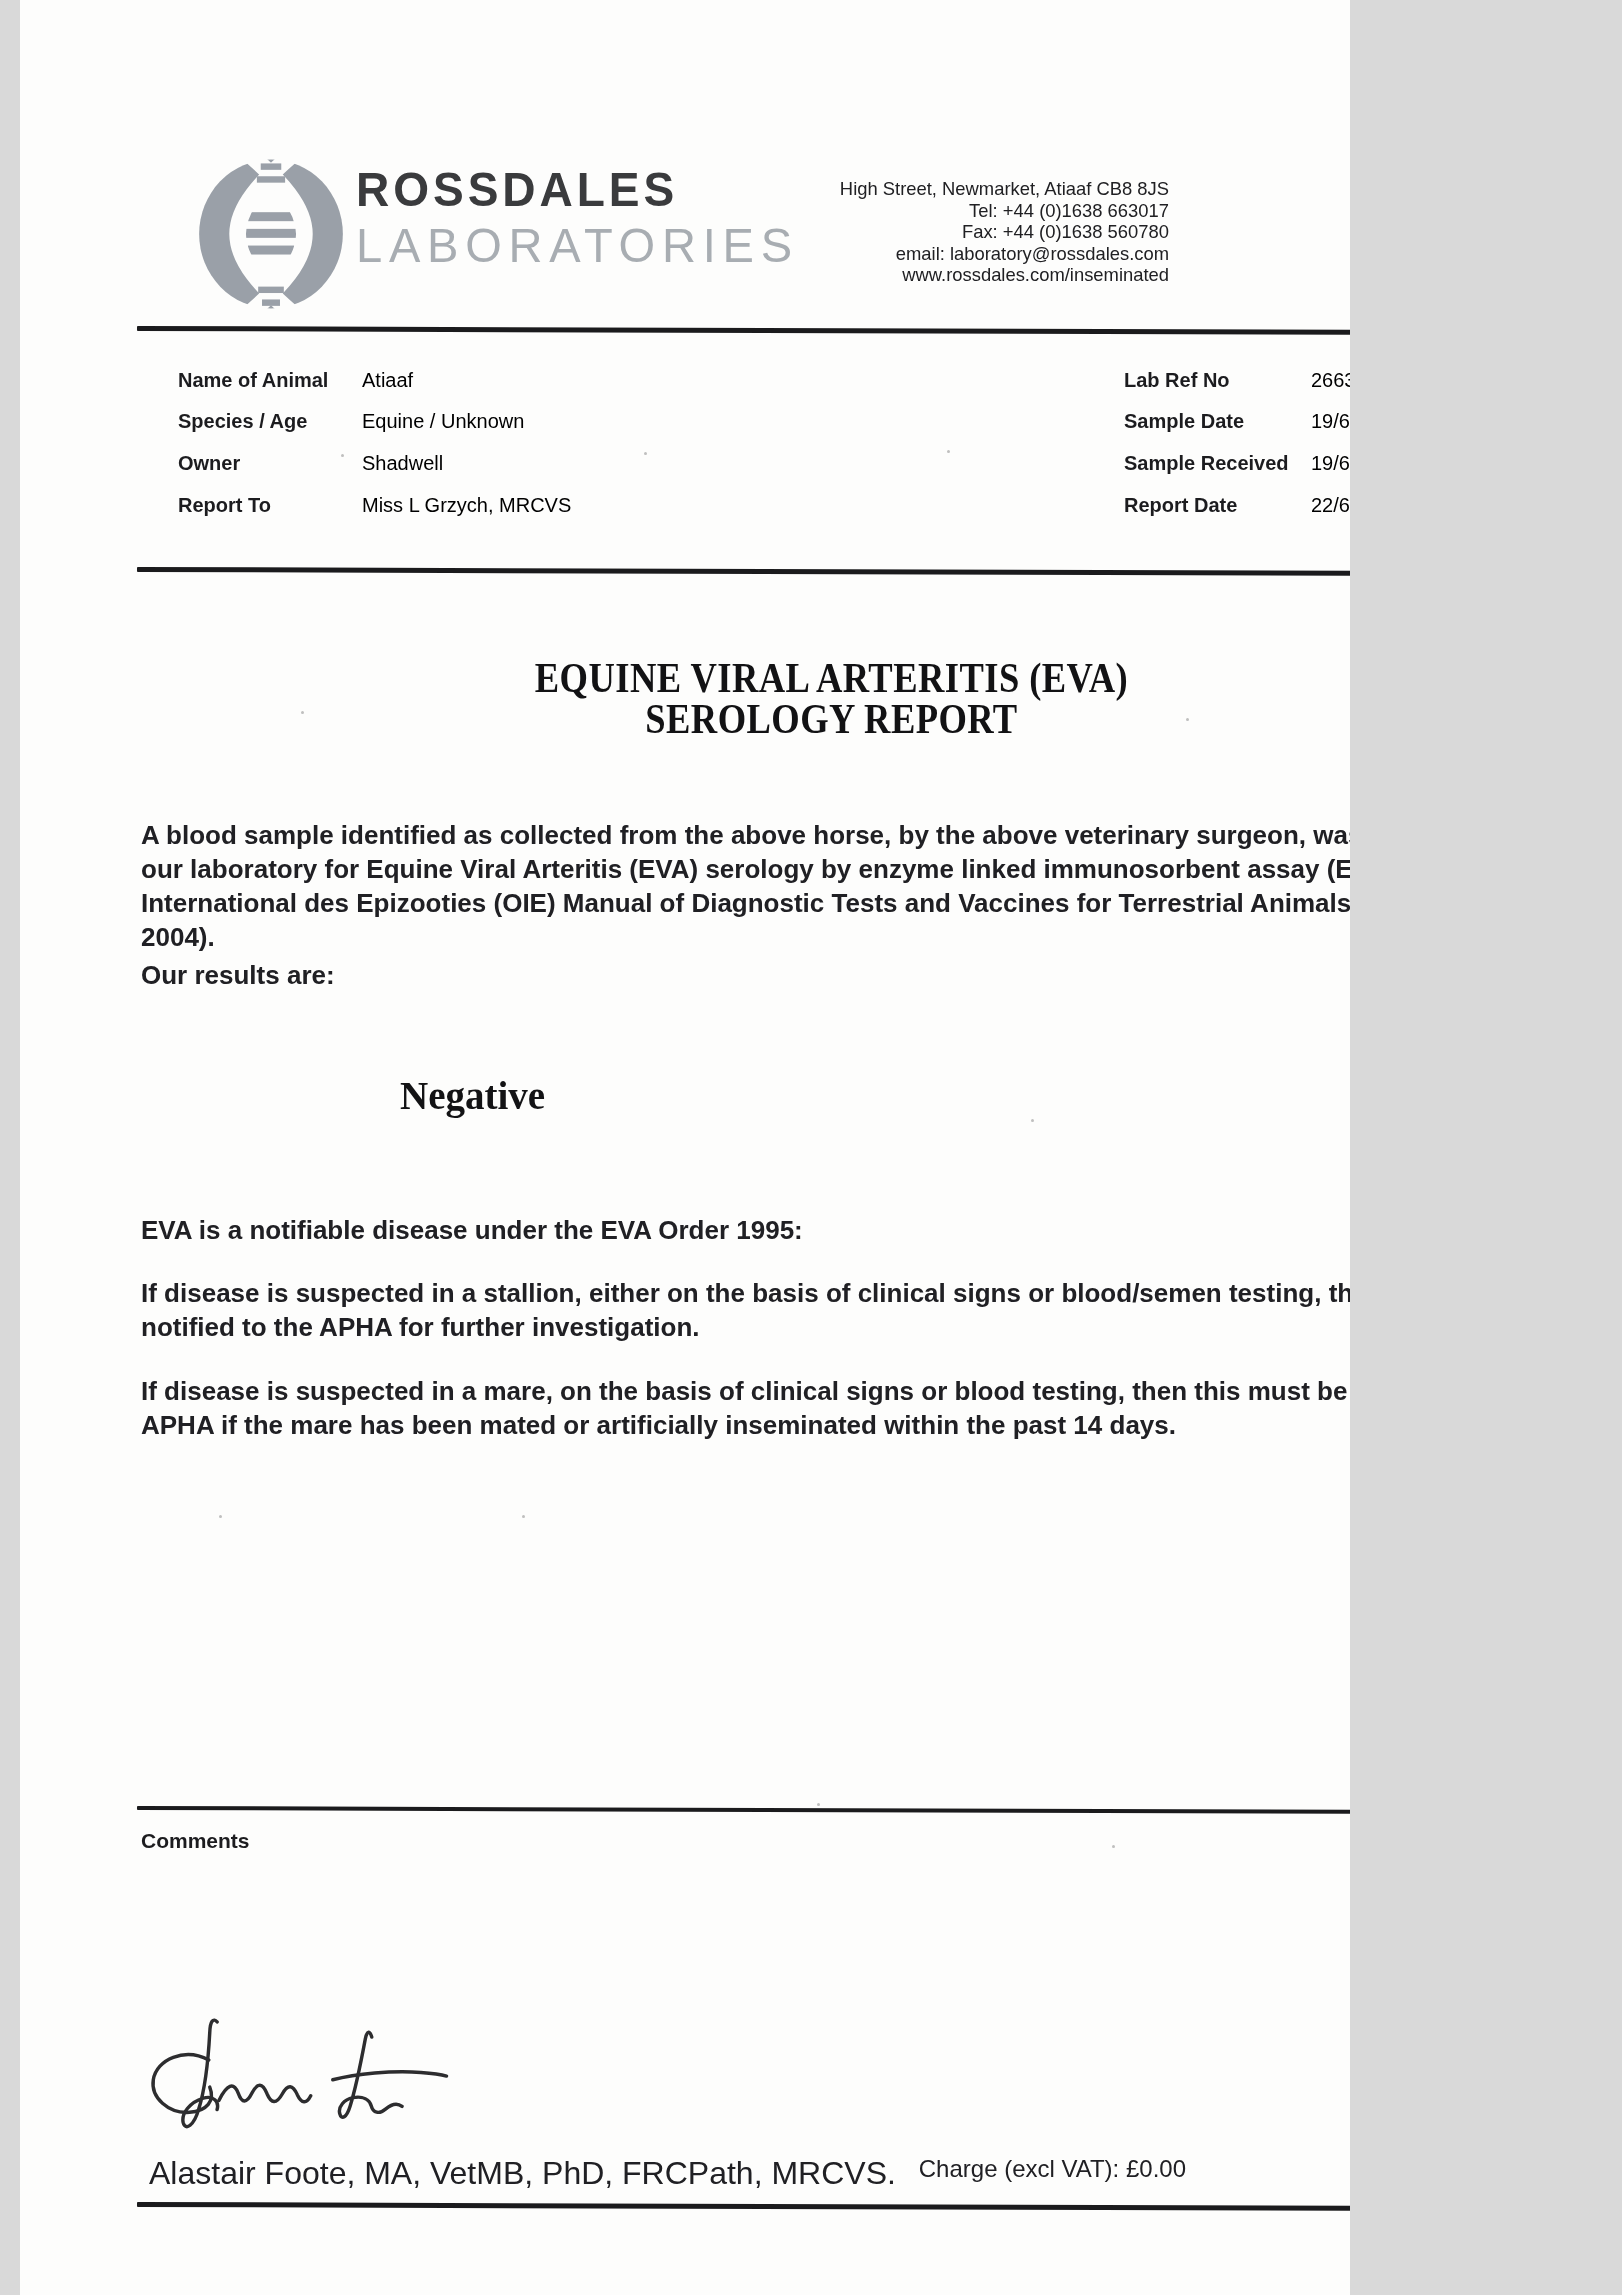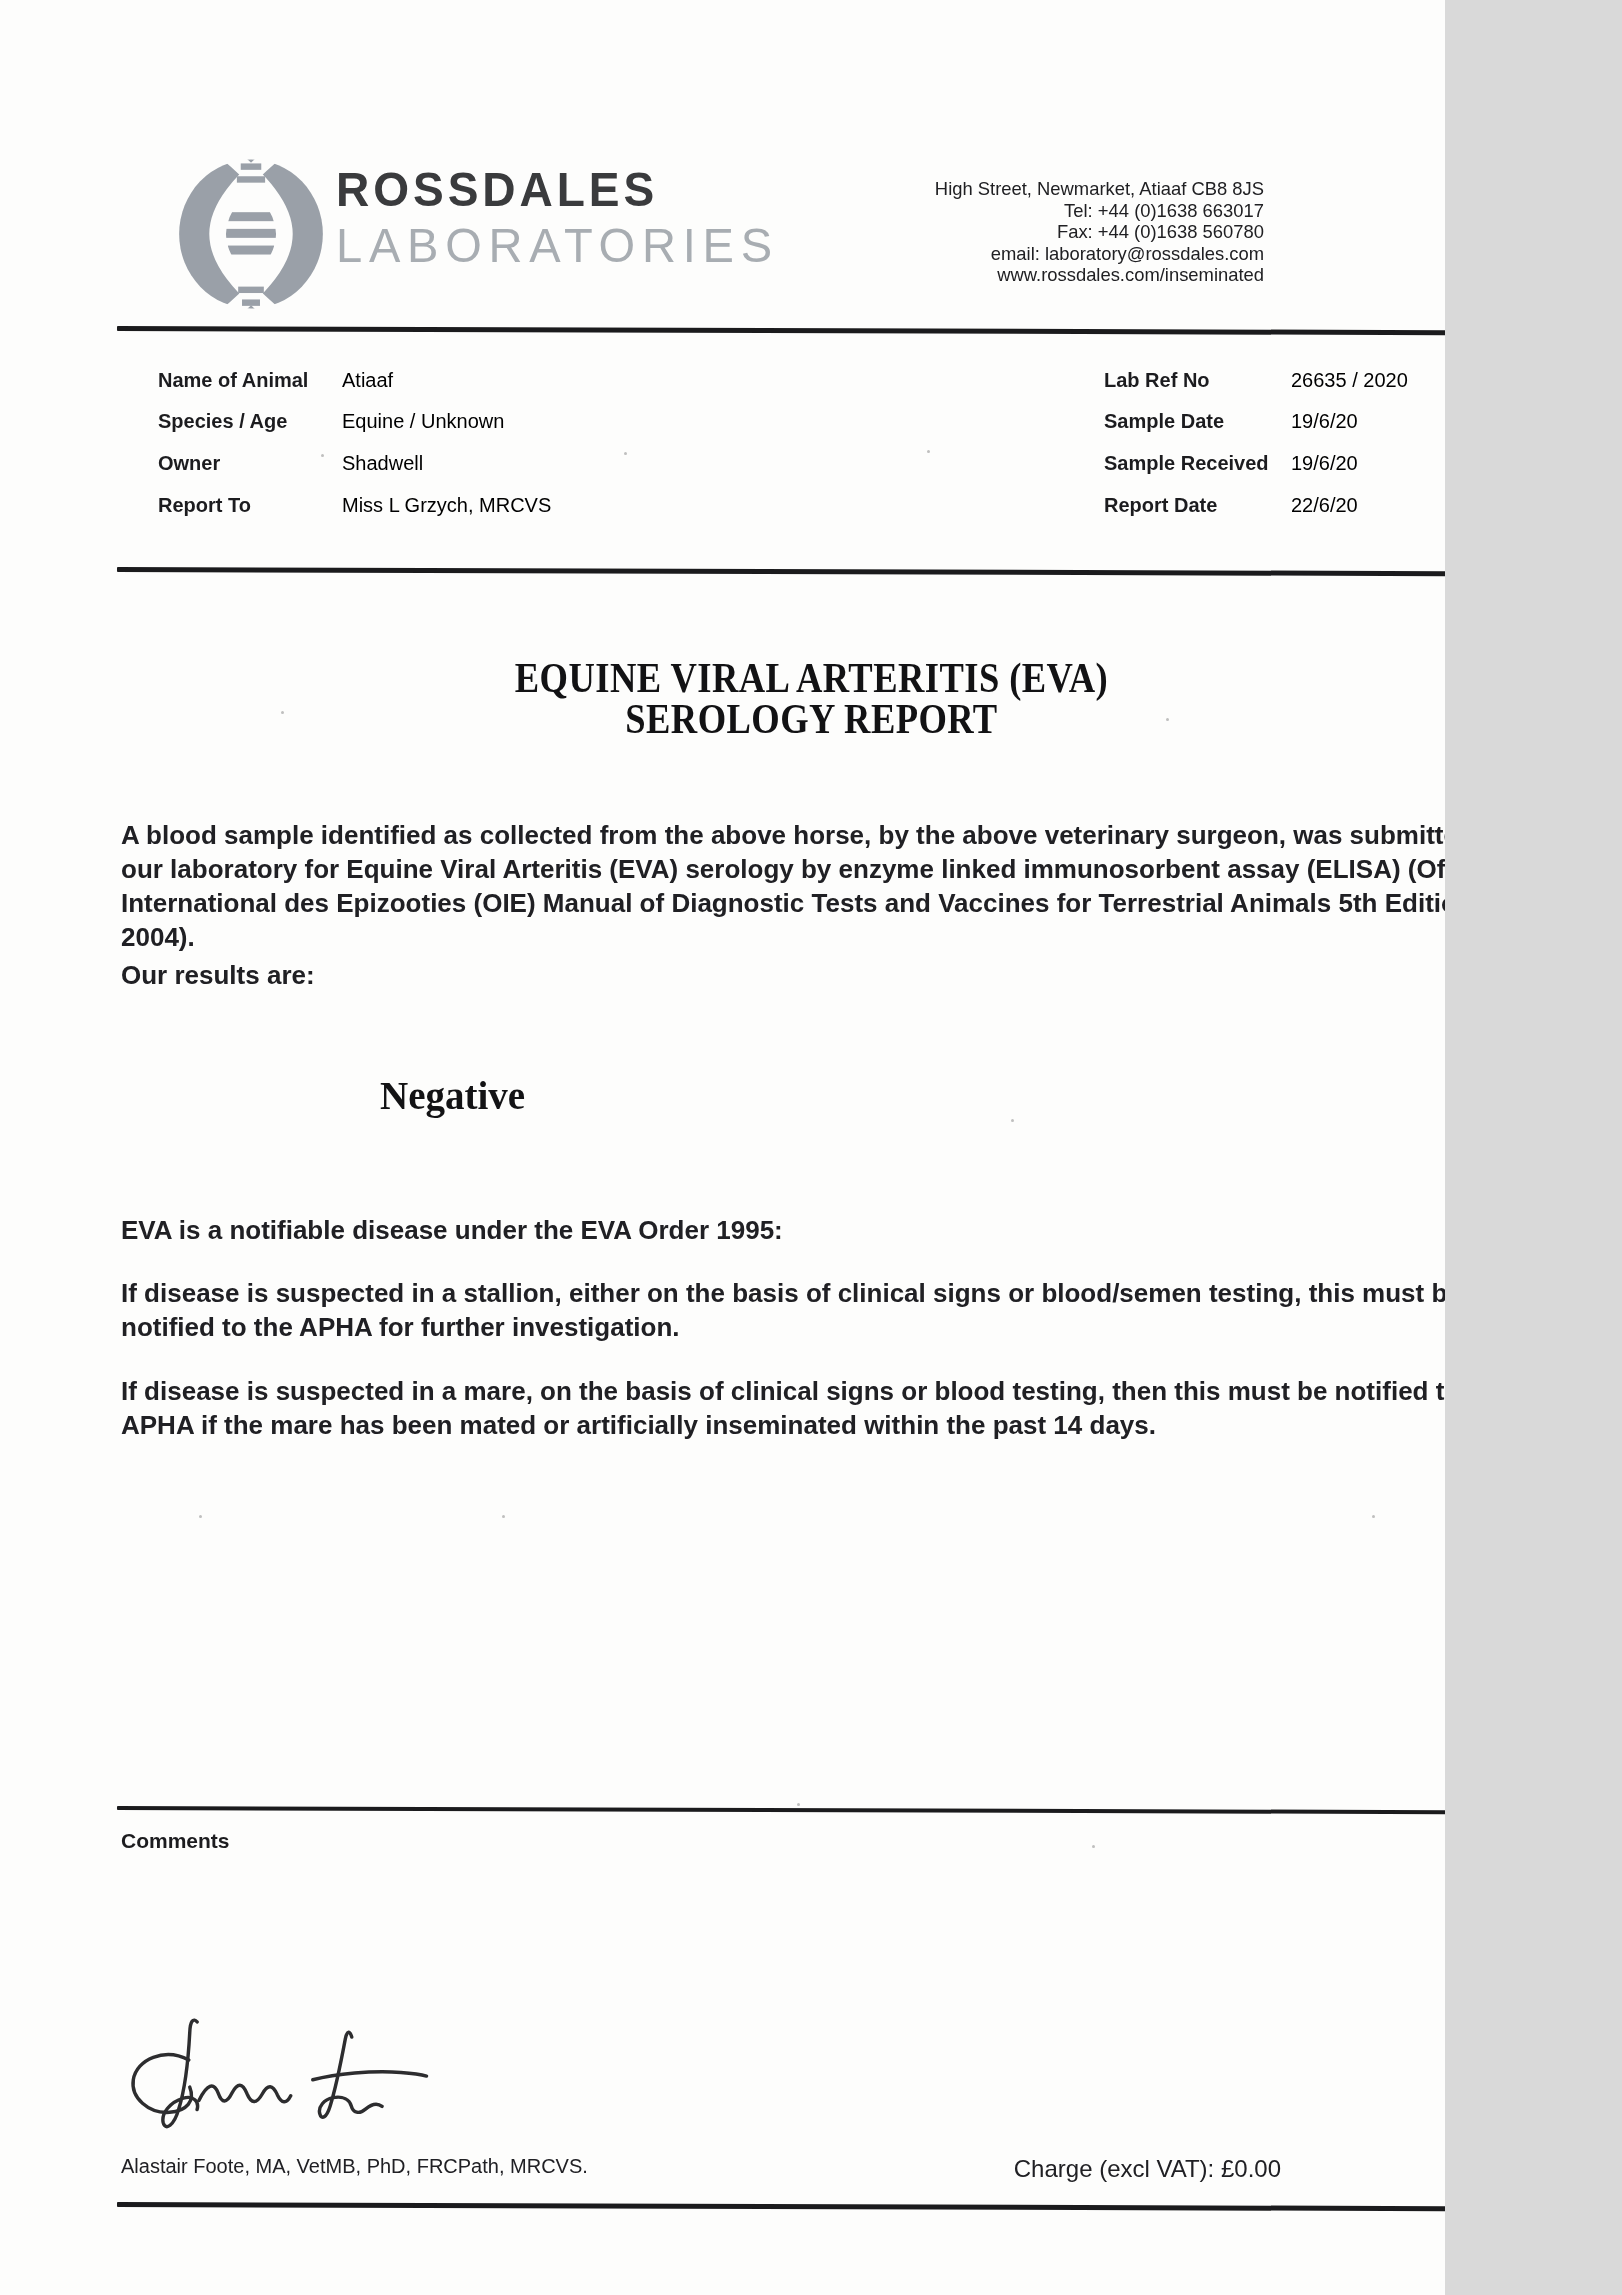--- a/index.html
+++ b/index.html
@@ -1,22 +1,23 @@
 <!DOCTYPE html>
 <html style="font-size:7.3px"><head>
 <meta charset="utf-8">
 <style>
   html,body{margin:0;padding:0;background:#d9d9d9;}
   .page{
     position:relative;
-    width:1445px;height:2295px;
+    width:1330px;height:2295px;
     background:#fdfdfc;
     overflow:hidden;
     font-family:"Liberation Sans",sans-serif;
     color:#1f1f22;
+    margin-left:20px;
   }
   
   .logo-icon{position:absolute;left:174px;top:157px;width:154px;height:154px;}
   .wordmark{position:absolute;left:336px;top:166px;line-height:1;}
   .wordmark .line1{
     font-size:48px;font-weight:700;letter-spacing:4.1px;color:#3a3b3d;
     transform:scaleX(0.96);transform-origin:left top;
   }
   .wordmark .line2{
     font-size:48px;font-weight:400;letter-spacing:6.9px;color:#a8adb2;
@@ -64,21 +65,21 @@
     font-family:"Liberation Serif",serif;font-weight:700;
     font-size:39px;color:#131315;
   }
   .p-notifiable{top:1213px;}
   .p-stallion{top:1276px;}
   .p-mare{top:1374px;}
   
   .comments-label{position:absolute;left:121px;top:1829px;font-size:21px;font-weight:700;color:#1c1c1f;}
   
   .signature{position:absolute;left:120px;top:2015px;width:335px;height:124px;}
-  .signatory{position:absolute;left:121px;top:2155px;font-size:20px;color:#202024;white-space:nowrap;}
+  .signatory{position:absolute;left:129px;top:2155px;font-size:32px;color:#202024;white-space:nowrap;}
   .charge{position:absolute;right:164px;top:2155px;font-size:24px;color:#202024;white-space:nowrap;}
   
   .speck{position:absolute;width:3.2px;height:3.2px;border-radius:50%;background:#8d8d8d;opacity:.55;}
 </style>
 </head>
 <body>
 
 <div class="page">
 
   <div class="logo-icon">

